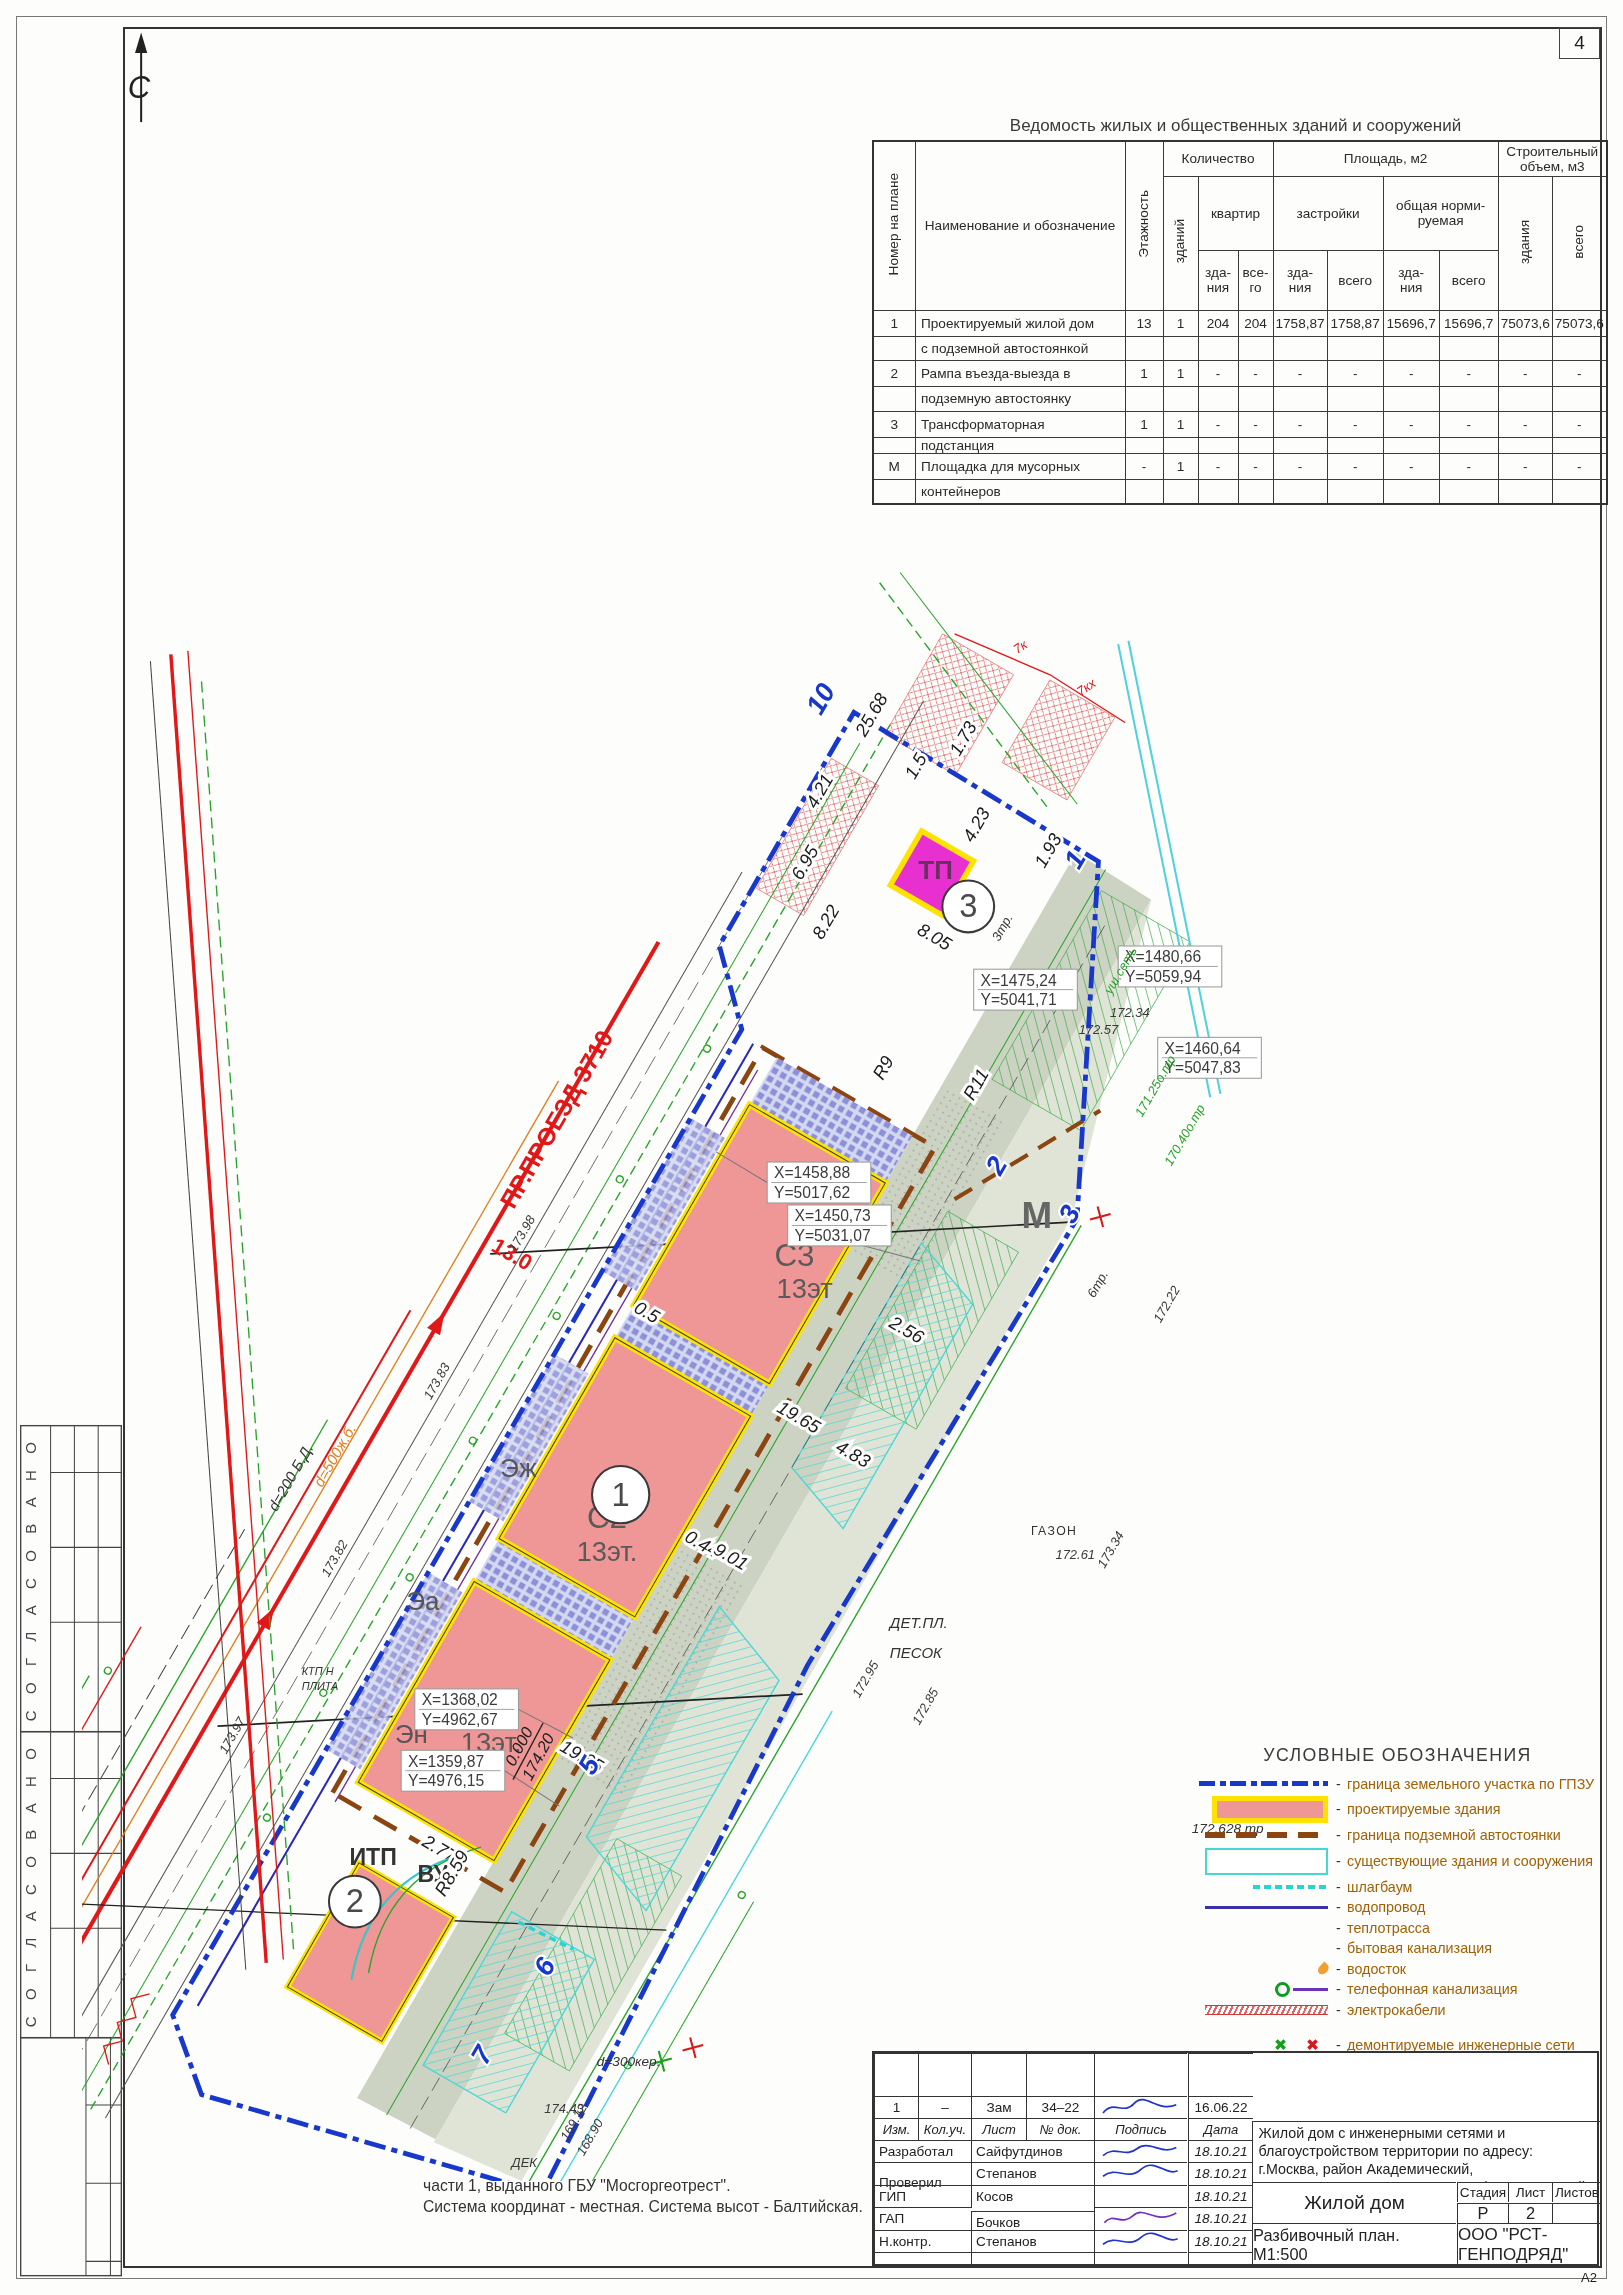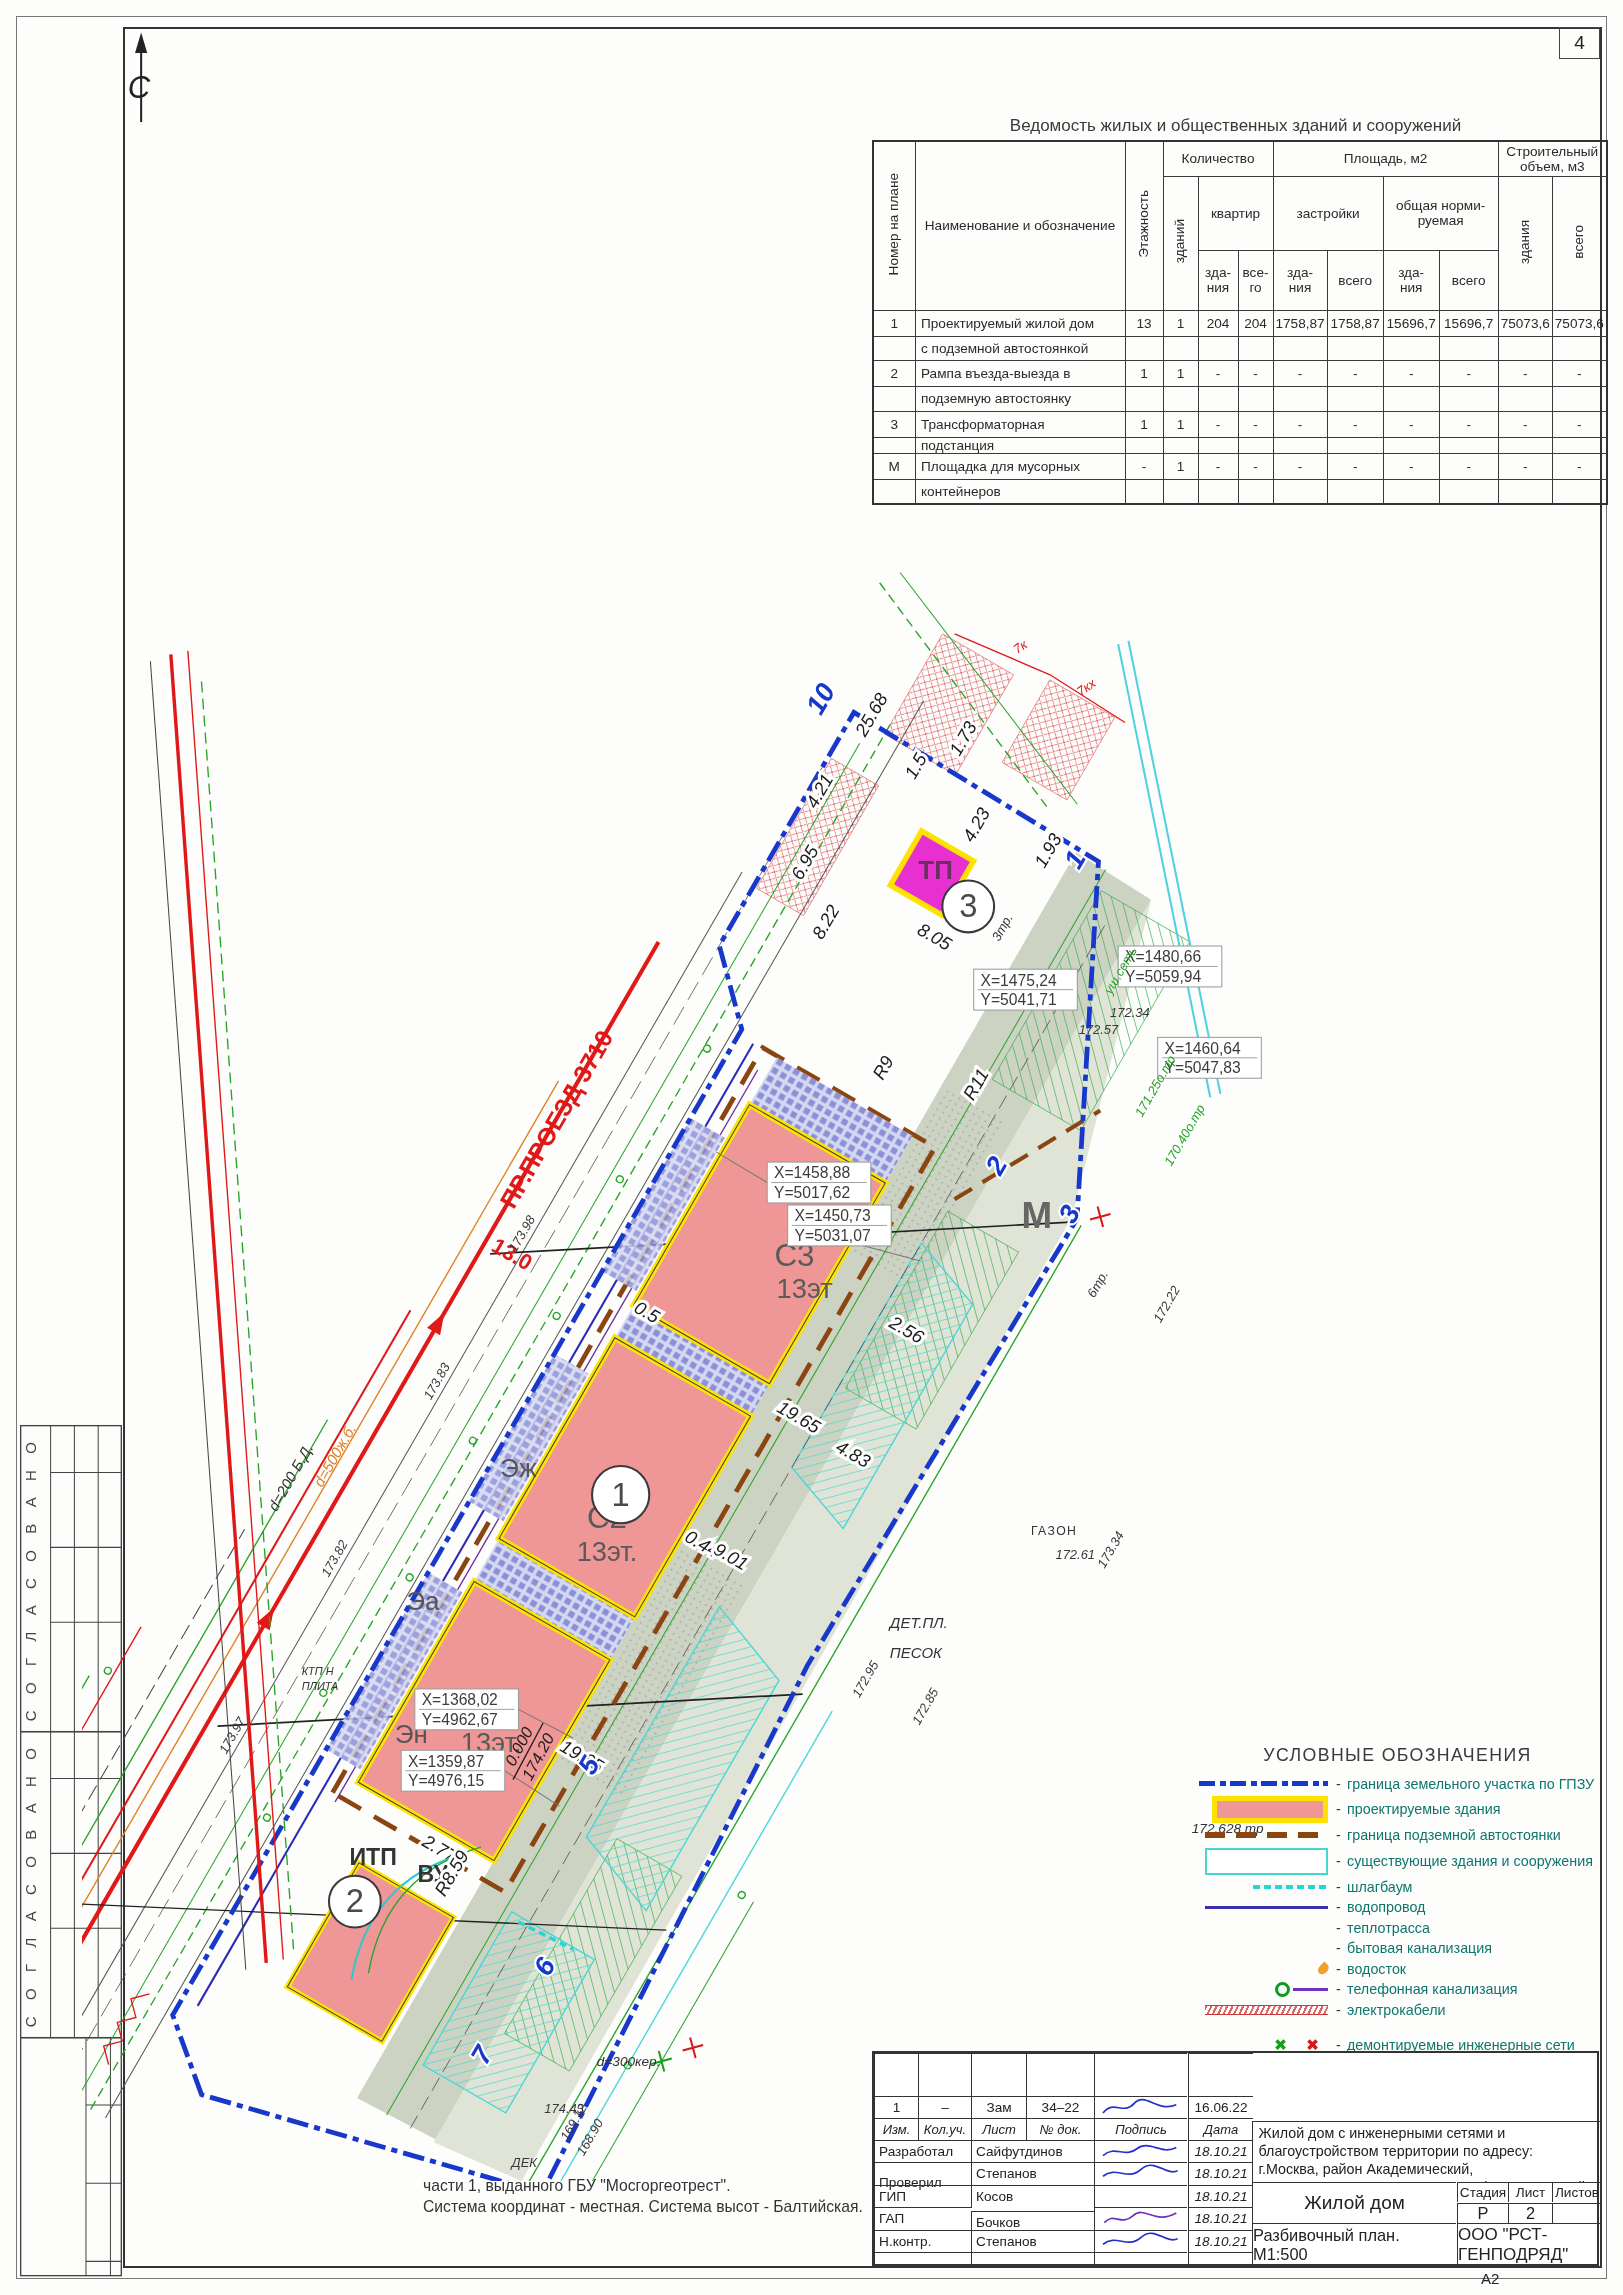--- a/index.html
+++ b/index.html
@@ -2,36 +2,36 @@
 <html style="font-size:11px"><head>
 <meta charset="utf-8">
 <style>
   html,body{margin:0;padding:0}
   body{width:1623px;height:2295px;background:#fdfdfc;font-family:"Liberation Sans",sans-serif;position:relative;overflow:hidden;color:#222}
   .abs{position:absolute}
   
   #outer-frame{left:16.4px;top:16.4px;width:1589px;height:2261px;border:1px solid #777}
   #main-frame{left:123px;top:27px;width:1475px;height:2237px;border:2px solid #333}
   #sheet-num-box{left:1559px;top:27px;width:39px;height:30px;border:1.4px solid #444;display:flex;align-items:center;justify-content:center;font-size:19px}
-  #format-label{left:1481px;top:2270px;font-size:15px}
+  #format-label{left:1581px;top:2270px;font-size:13px}
   
   #vedomost-title{left:872px;top:116px;width:727px;text-align:center;font-size:17px;color:#3a3a3a}
   #vedomost{left:872px;top:140px;border-collapse:collapse}
   #vedomost td{border:1px solid #3a3a3a;font-size:13.6px;color:#2a2a2a;text-align:center;padding:0 2px;vertical-align:middle}
   #vedomost{border:2px solid #333}
   #vedomost td.nm{text-align:left;padding-left:5.5px}
   #vedomost tr.rs td{border-top:1.7px solid #333}
   .vtext{writing-mode:vertical-rl;transform:rotate(180deg);white-space:nowrap;display:inline-block;line-height:1.05}
   
   #legend{left:1193px;top:1745px;width:409px}
   #legend h3{margin:0 0 9.5px 0;text-align:center;font-size:17.7px;font-weight:normal;letter-spacing:1.4px;color:#3a3a3a}
   .lrow{display:flex;align-items:center;margin:4.1px 0;min-height:16.4px}
   .lsw{width:143px;display:flex;justify-content:flex-end;align-items:center;padding-right:8.2px;box-sizing:border-box}
   .ldash{width:11px;color:#333;font-size:14.3px}
-  .llab{font-size:14.3px;color:#0f766e}
+  .llab{font-size:14.3px;color:#a16207}
   .sw-gpzu{width:129px;height:4.8px;background:repeating-linear-gradient(90deg,#1838cc 0 16.4px,transparent 16.4px 21px,#1838cc 21px 26.6px,transparent 26.6px 31px)}
   .sw-newbld{width:116px;height:27px;background:#ef9696;border:5.5px solid #ffe300;box-sizing:border-box}
   .sw-parking{width:123px;height:6.1px;background:repeating-linear-gradient(90deg,#8a4510 0 20.4px,transparent 20.4px 31px)}
   .sw-existing{width:123px;height:27px;background:#fff;border:2px solid #45d8d0;box-sizing:border-box}
   .sw-barrier{width:75px;height:4.1px;background:repeating-linear-gradient(90deg,#25d5d5 0 6.8px,transparent 6.8px 11px)}
   .sw-water{width:123px;height:2.7px;background:#3a30a8}
   .sw-drain{width:8.9px;height:11.6px;background:#f0a030;border-radius:0 50% 50% 50%;transform:rotate(45deg)}
   .sw-phone{display:flex;align-items:center}
   .sw-phone .ring{width:9.5px;height:9.5px;border:3.4px solid #0c9c22;border-radius:50%}
   .sw-phone .pl{width:35px;height:3.4px;background:#7030c0;margin-left:2.7px}

